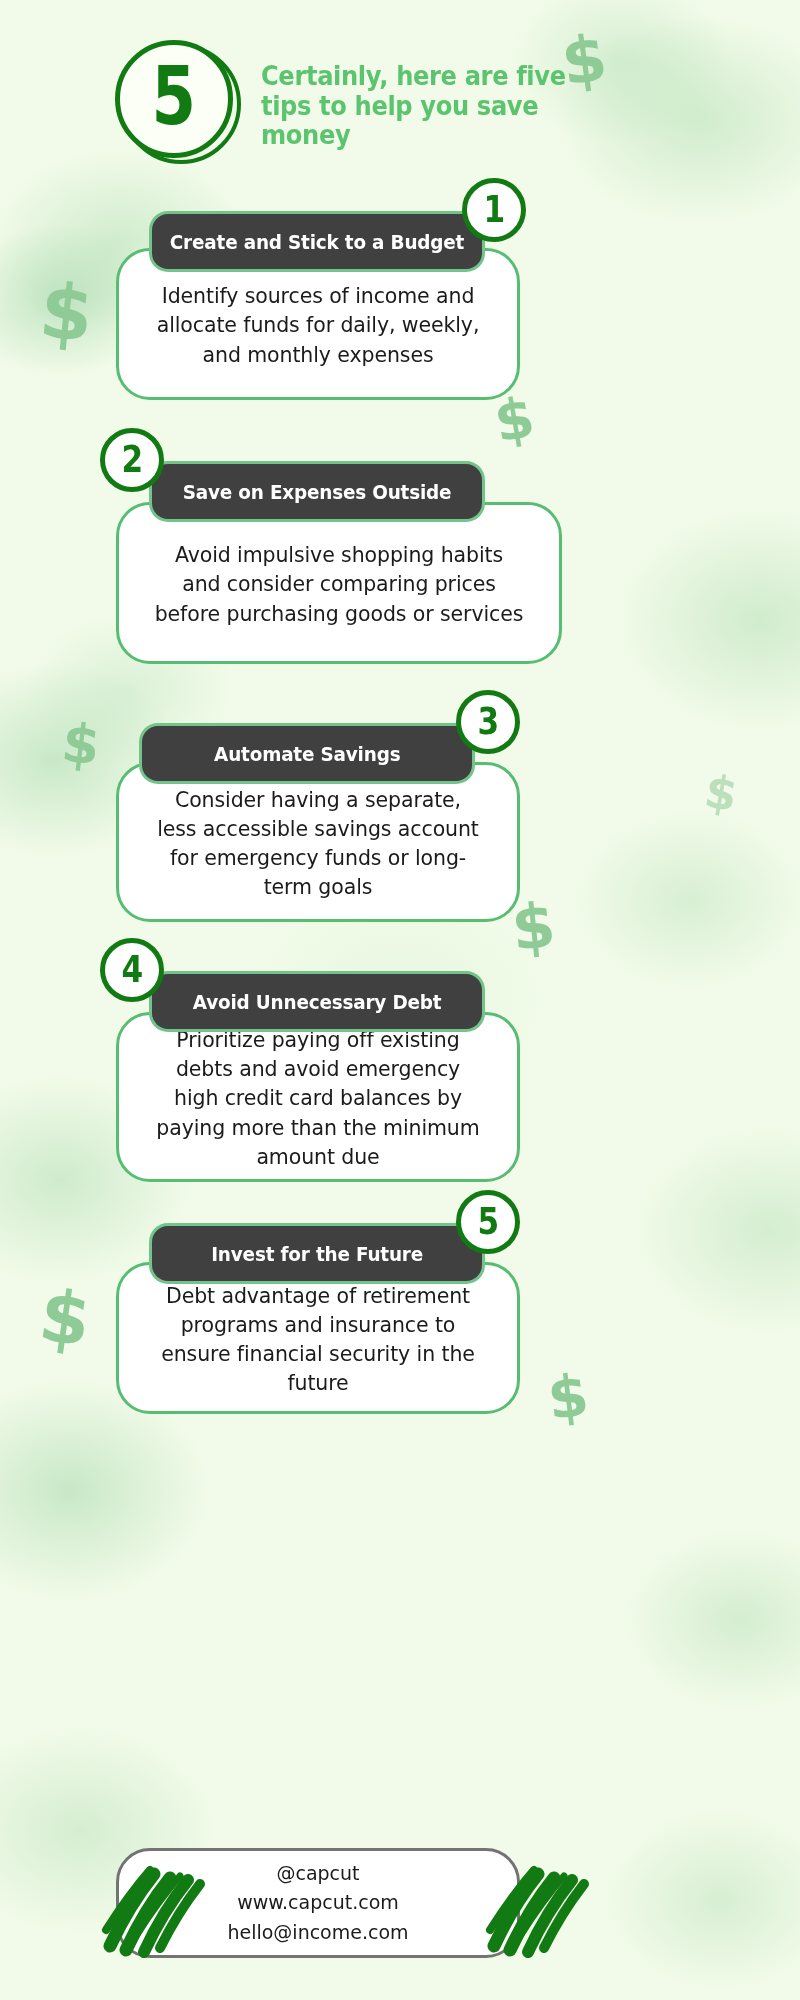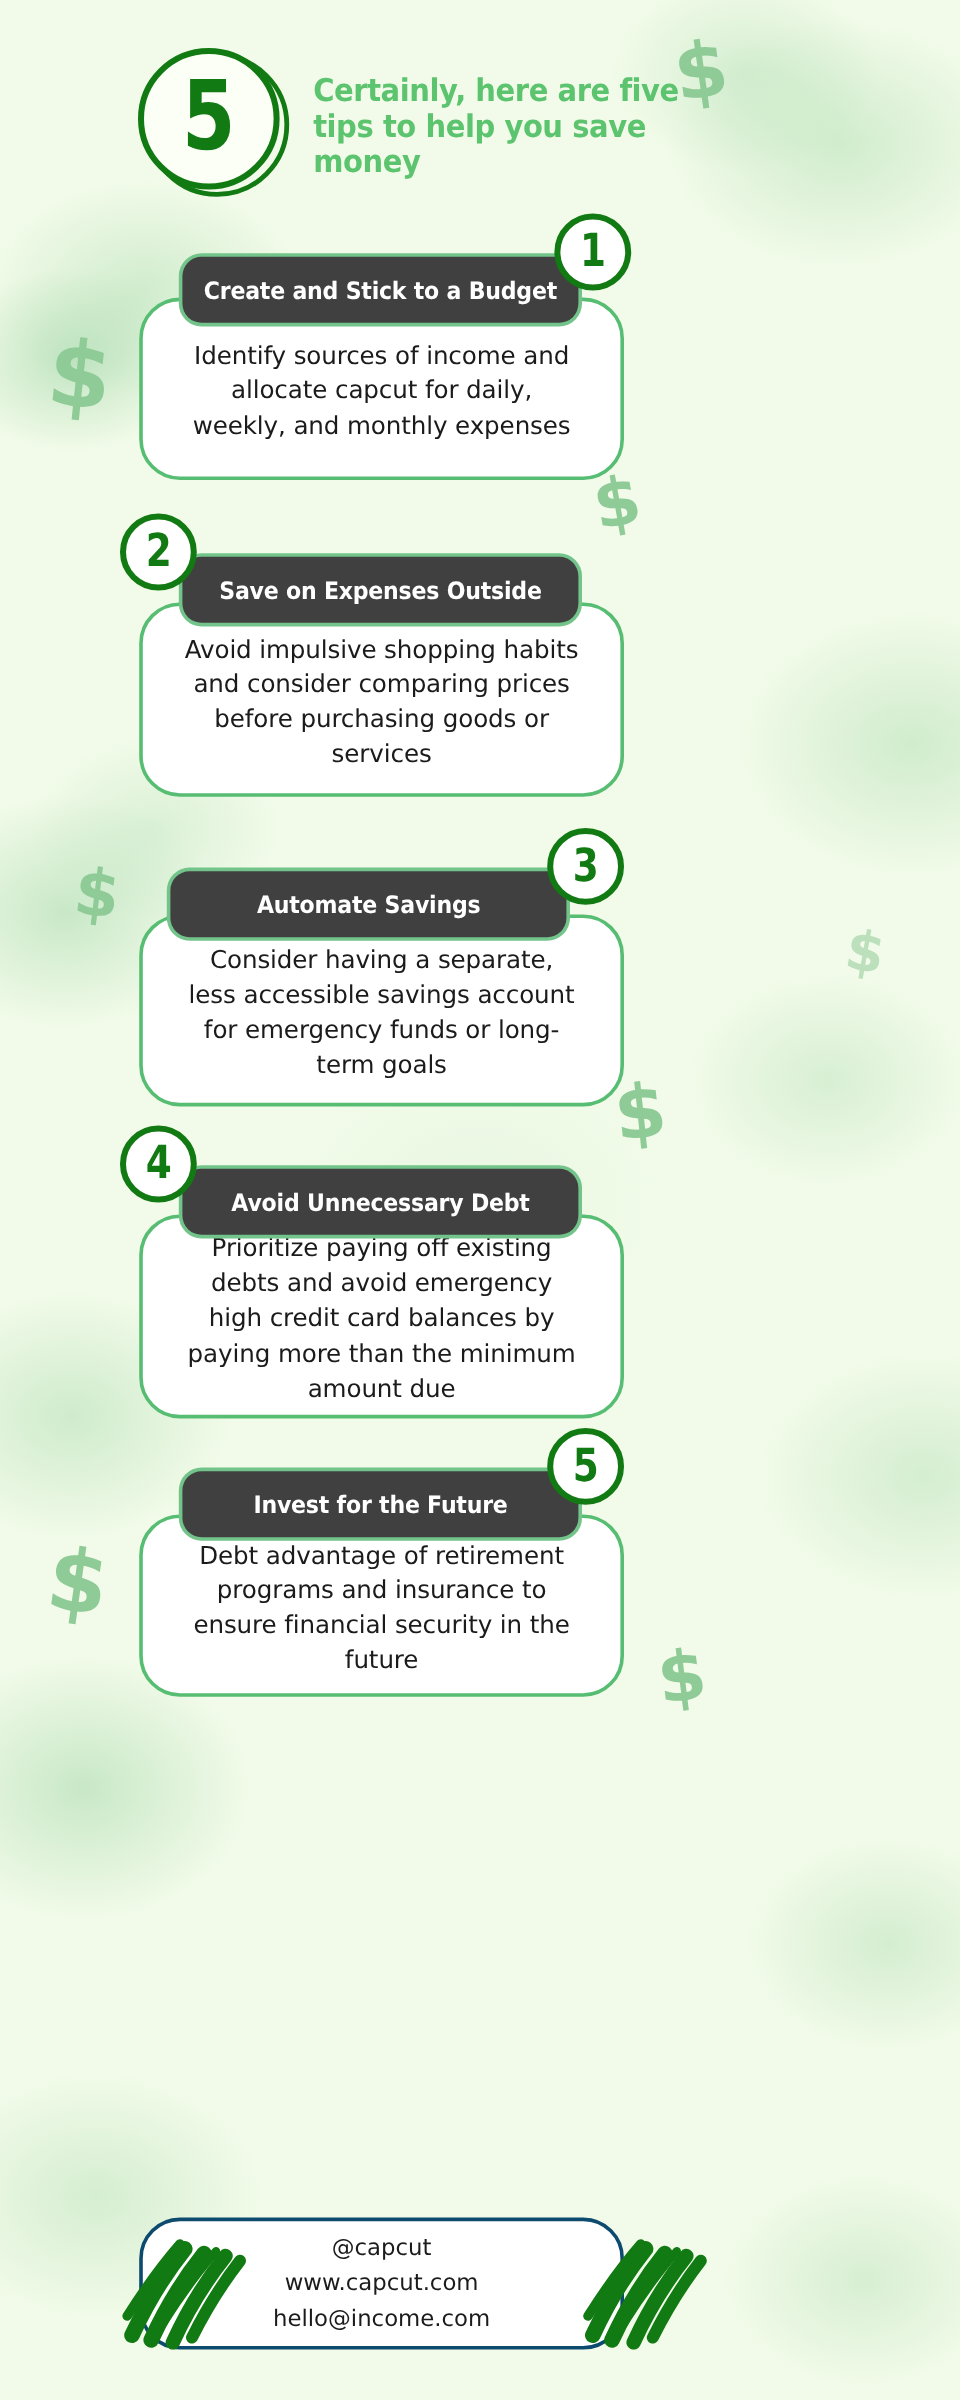--- a/index.html
+++ b/index.html
@@ -172,21 +172,21 @@
     line-height: 1;
     transform: scaleX(.82) translateY(-1px);
   }
 
   
   .footer {
     position: absolute;
     left: 116px; top: 1848px;
     width: 404px; height: 110px;
     background: #ffffff;
-    border: 3px solid #0c4a6e;
+    border: 3px solid #737373;
     border-radius: 34px;
     display: flex;
     flex-direction: column;
     align-items: center;
     justify-content: center;
     z-index: 4;
   }
   .footer-line {
     font-family: "DejaVu Sans", sans-serif;
     font-size: 19px;
@@ -219,34 +219,34 @@
       <div class="big-circle-inner">
         <span class="big-num">5</span>
       </div>
     </div>
     <div class="header-title">Certainly, here are five tips to help you save money</div>
   </div>
 
   <div class="tip" style="top:0;">
     <div class="tip-inner">
       <div class="tip-body" style="left:116px; top:248px; width:404px; height:152px;">
-        <span class="tip-body-text">Identify sources of income and allocate capcut for daily, weekly, and monthly expenses</span>
+        <span class="tip-body-text">Identify sources of income and allocate funds for daily, weekly, and monthly expenses</span>
       </div>
       <div class="tip-headbar" style="left:152px; top:214px; width:330px; height:55px;">
         <span class="tip-headbar-text">Create and Stick to a Budget</span>
       </div>
       <div class="tip-badge" style="left:462px; top:178px;">
         <span class="tip-badge-num">1</span>
       </div>
     </div>
   </div>
 
   <div class="tip" style="top:0;">
     <div class="tip-inner">
-      <div class="tip-body" style="left:116px; top:502px; width:404px; height:162px;text-align:center;">
+      <div class="tip-body" style="left:116px; top:502px; width:446px; height:162px;text-align:center;">
         <span class="tip-body-text">Avoid impulsive shopping habits and consider comparing prices before purchasing goods or services</span>
       </div>
       <div class="tip-headbar" style="left:152px; top:464px; width:330px; height:55px;">
         <span class="tip-headbar-text">Save on Expenses Outside</span>
       </div>
       <div class="tip-badge" style="left:100px; top:428px;">
         <span class="tip-badge-num">2</span>
       </div>
     </div>
   </div>

